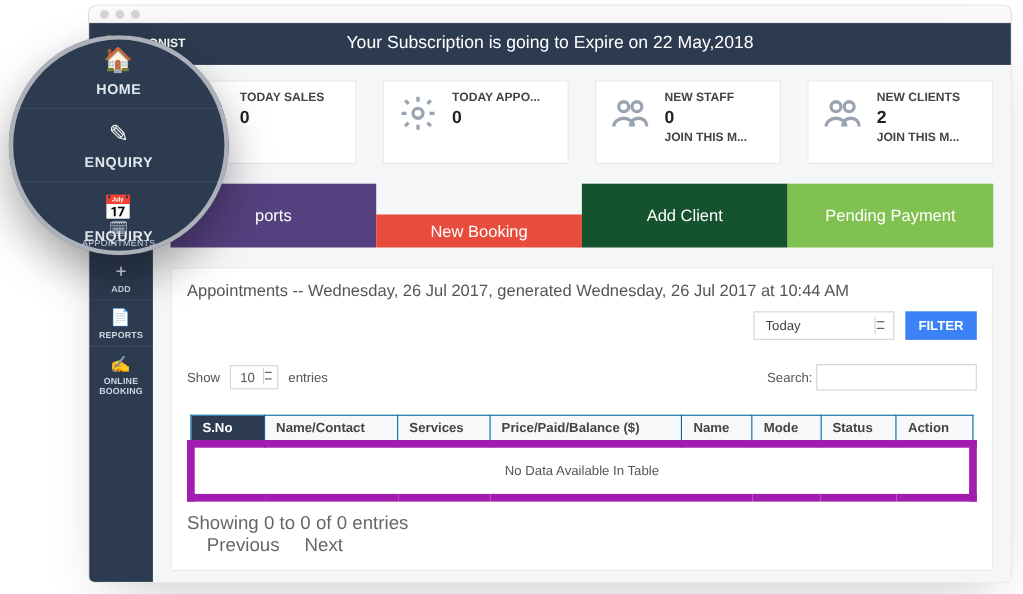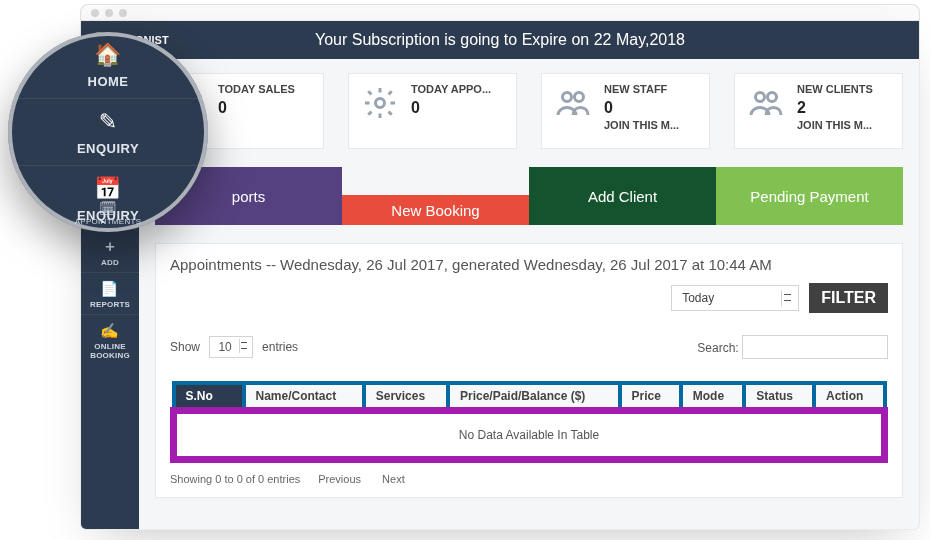--- a/index.html
+++ b/index.html
@@ -28,30 +28,30 @@
   .tile{flex:1;color:#fff;display:flex;align-items:center;justify-content:center;font-size:15px;cursor:pointer;}
   .tile.purple{background:#55417f;}
   .tile.red{background:#e74c3c;margin-top:28px;}
   .tile.gold{background:#14532d;}
   .tile.green{background:#81c152;}
   .panel{background:#fff;border:1px solid #e6e9ec;padding:12px 14px;}
   .panel h3{margin:0 0 10px;font-size:15px;font-weight:normal;color:#555;}
   .filterrow{display:flex;justify-content:flex-end;align-items:center;gap:10px;margin-bottom:10px;}
   .sel{border:1px solid #cfd4da;background:#fff;font-size:12px;padding:5px 26px 5px 10px;position:relative;min-width:90px;color:#444;}
   .sel:after{content:"";position:absolute;right:6px;top:4px;width:10px;height:16px;border-left:1px solid #cfd4da;background:linear-gradient(#555,#555) center 4px/7px 1px no-repeat,linear-gradient(#555,#555) center 10px/7px 1px no-repeat;}
-  .btn-filter{background:#404040;color:#fff;border:none;padding:6px 12px;font-size:16px;font-weight:bold;cursor:pointer;}
+  .btn-filter{background:#3b82f6;color:#fff;border:none;padding:6px 12px;font-size:12px;font-weight:bold;cursor:pointer;}
   .tablectrl{display:flex;justify-content:space-between;align-items:center;font-size:12px;color:#555;margin:22px 0;}
   .numsel{display:inline-block;border:1px solid #cfd4da;padding:3px 20px 3px 8px;margin:0 6px;position:relative;}
   .numsel:after{content:"";position:absolute;right:4px;top:2px;width:8px;height:14px;border-left:1px solid #cfd4da;background:linear-gradient(#555,#555) center 3px/6px 1px no-repeat,linear-gradient(#555,#555) center 9px/6px 1px no-repeat;}
   .searchbox{border:1px solid #cfd4da;width:140px;height:20px;}
   table{width:100%;border-collapse:collapse;font-size:12px;}
-  th{background:#f7f8f9;border:4px solid #0369a1;padding:4px 10px;text-align:left;color:#444;font-weight:bold;margin-top:46px;}
+  th{background:#f7f8f9;border:1px solid #0369a1;padding:4px 10px;text-align:left;color:#444;font-weight:bold;margin-top:46px;}
   th.first{background:#2d3b50;color:#fff;width:46px;}
   td.empty{text-align:center;padding:14px;border:7px solid #a21caf;color:#555;}
-  .tfoot{display:flex;justify-content:flex-start;font-size:11px;color:#666;padding:10px 0 0;}
+  .tfoot{display:flex;justify-content:flex-end;font-size:17px;color:#666;padding:10px 0 0;flex-direction:column;}
   .pager span{margin-left:18px;cursor:pointer;}
   
   .magnifier{position:absolute;top:32px;left:8px;width:200px;height:200px;border-radius:50%;background:#2d3b50;box-shadow:0 18px 40px rgba(0,0,0,.35),0 0 0 4px rgba(255,255,255,.6) inset;overflow:hidden;z-index:50;}
   .magnifier .mwrap{position:absolute;inset:0;display:flex;flex-direction:column;align-items:center;justify-content:center;}
   .mg-item{width:100%;text-align:center;color:#e2e7ee;border-top:1px solid rgba(255,255,255,.08);padding:10px 0 8px;}
   .mg-item:first-child{border-top:none;}
   .mg-item .mic{font-size:22px;display:block;margin-bottom:4px;color:#fff;}
   .mg-item .mlbl{font-size:13px;font-weight:bold;letter-spacing:.5px;}
   .mg-bottom{position:absolute;bottom:6px;left:0;right:0;text-align:center;color:#cfd7e2;font-size:8px;letter-spacing:.3px;}
   .mg-bottom .ic{display:block;font-size:14px;margin-bottom:1px;}
@@ -187,21 +187,21 @@
               <input class="searchbox" style="">
             </div>
           </div>
           <table>
             <thead>
                 <tr>
               <th class="first">S.No</th>
               <th>Name/Contact</th>
               <th>Services</th>
               <th>Price/Paid/Balance ($)</th>
-              <th>Price</th>
+              <th>Name</th>
               <th>Mode</th>
               <th>Status</th>
               <th>Action</th>
             </tr>
               </thead>
             <tbody>
                 <tr>
                   <td class="empty" colspan="8">No Data Available In Table</td>
                 </tr>
               </tbody>

